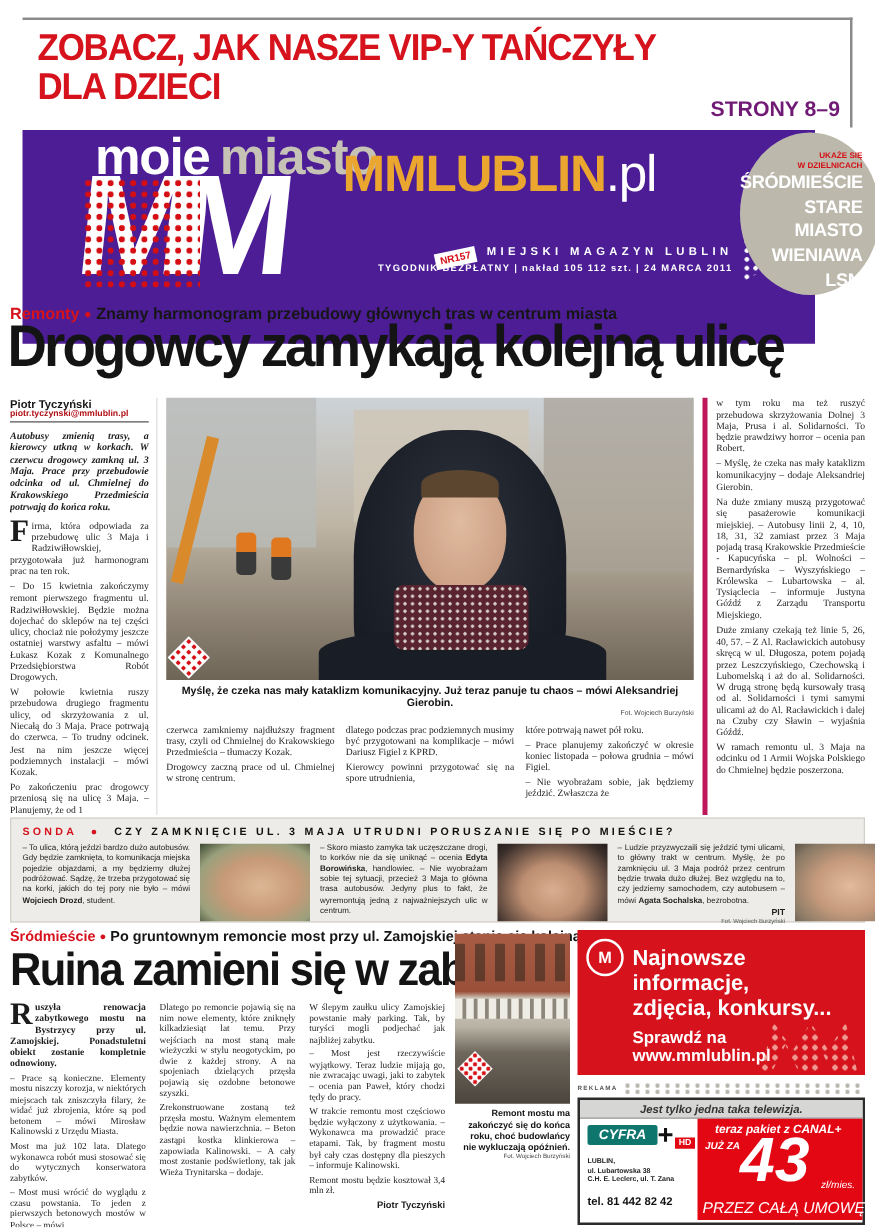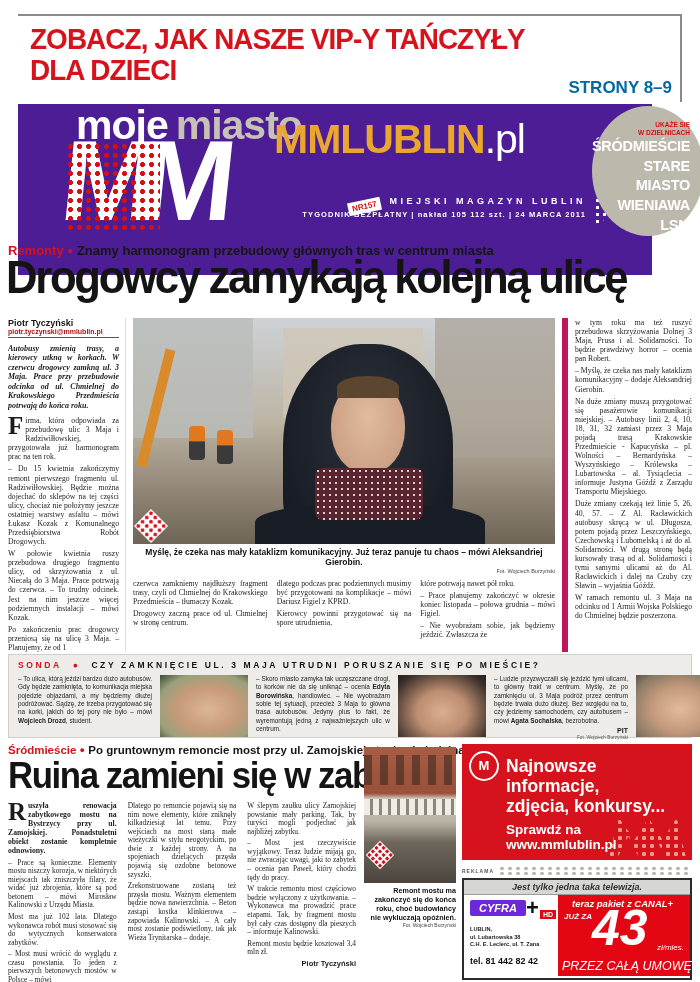--- a/index.html
+++ b/index.html
@@ -4,21 +4,21 @@
 <style>
   html,body{margin:0;padding:0;background:#ffffff;}
   body{font-family:"Liberation Sans",sans-serif;color:#161616;}
   .page{position:relative;width:700px;height:982px;background:#fff;overflow:hidden;margin:0 auto;}
 
   
   .top-banner{position:absolute;left:18px;top:14px;width:664px;height:88px;
     border-top:2px solid #8b8b8b;border-right:2px solid #8b8b8b;padding:8px 12px 0 12px;box-sizing:border-box;}
   .banner-title{color:#d6121c;font-weight:bold;font-size:30px;line-height:1.03;
     transform:scaleX(.93);transform-origin:left;letter-spacing:-1px;width:560px;}
-  .banner-pages{position:absolute;right:8px;bottom:4px;font-size:17px;font-weight:bold;color:#0369a1;}
+  .banner-pages{position:absolute;right:8px;bottom:4px;font-size:17px;font-weight:bold;color:#701a75;}
 
   
   .masthead{position:absolute;left:18px;top:104px;width:634px;height:171px;background:#4c1d95;}
   .brand{position:absolute;left:58px;top:-2px;font-size:41px;font-weight:bold;color:#fff;letter-spacing:-1px;}
   .brand .b2{color:#c6c2b6;margin-left:8px;}
   .mm-logo{position:absolute;left:44px;top:20px;font-size:114px;line-height:1;font-weight:bold;color:#fff;
     transform:skewX(-6deg);letter-spacing:-16px;}
   .mm-dots-overlay{position:absolute;left:48px;top:38px;width:94px;height:90px;
     background-image:radial-gradient(circle,#d40e13 2.2px,rgba(0,0,0,0) 2.7px);background-size:9px 9px;}
   .site{position:absolute;left:256px;top:12px;font-size:41px;font-weight:bold;letter-spacing:-1px;}
@@ -40,21 +40,21 @@
   
   .kicker{position:absolute;left:8px;font-size:13px;font-weight:bold;color:#161616;}
   .kicker .tag{color:#d6121c;}
   .kicker .sep{color:#d6121c;font-size:10px;vertical-align:1px;}
   .kicker1{top:243px;}
   .headline1{position:absolute;left:6px;top:253px;font-size:47px;font-weight:bold;color:#141414;
     letter-spacing:-2.5px;line-height:1;transform:scaleX(.93);transform-origin:left;white-space:nowrap;}
   .band1{position:absolute;left:8px;top:318px;width:684px;height:334px;display:flex;overflow:hidden;}
   .col-left{width:118px;flex:none;padding-right:6px;border-right:1px solid #e0ded9;box-sizing:border-box;}
   .mid{width:436px;flex:none;padding:0 7px;box-sizing:border-box;}
-  .col-right{width:130px;flex:none;padding-left:7px;border-left:6px solid #be185d;box-sizing:border-box;}
+  .col-right{width:130px;flex:none;padding-left:7px;border-left:4px solid #be185d;box-sizing:border-box;}
   .byline{font-size:9px;font-weight:bold;}
   .email{display:block;font-size:7px;font-weight:bold;color:#b01016;border-bottom:1px solid #555;
     padding-bottom:2px;margin-bottom:6px;text-decoration:none;}
   .bt{font-family:"Liberation Serif",serif;font-size:7.7px;line-height:1.18;text-align:justify;
     color:#1c1c1c;margin:0 0 3px 0;}
   .lead{font-weight:bold;font-size:8px;margin-bottom:6px;font-style:italic;}
   .dropcap{float:left;font-family:"Liberation Serif",serif;font-weight:bold;font-size:25px;line-height:20px;
     padding-right:2px;}
   .photo-main{position:relative;height:226px;overflow:hidden;
     background:linear-gradient(180deg,#cdd2d7 0%,#beb5a5 45%,#8e8374 78%,#6e6557 100%);}
@@ -139,21 +139,21 @@
   .reklama-label{font-size:5px;font-weight:bold;letter-spacing:1px;color:#555;}
   .reklama-dots{flex:1;height:10px;background-image:radial-gradient(circle,#b9b6ae 1.6px,rgba(0,0,0,0) 2px);
     background-size:8px 5px;}
   .adbox{position:absolute;left:454px;top:134px;width:230px;height:102px;border:2px solid #2b2b2b;
     box-sizing:border-box;background:#fff;}
   .ad-tagline{background:#d6d6d4;border-bottom:1px solid #9a9a9a;color:#333;font-style:italic;font-weight:bold;
     font-size:9px;text-align:center;padding:2px 0;}
   .ad-body{display:flex;height:calc(100% - 17px);}
   .ad-left{width:94px;flex:none;padding:5px 4px 2px 6px;box-sizing:border-box;position:relative;}
   .cyfra-row{position:relative;height:22px;}
-  .cyfra-box{position:absolute;left:0;top:0;width:56px;height:16px;background:#6d28d9;border-radius:2px;
+  .cyfra-box{position:absolute;left:0;top:0;width:56px;height:16px;background:#0f766e;border-radius:2px;
     color:#fff;font-style:italic;font-weight:bold;font-size:11px;text-align:center;line-height:16px;}
   .cyfra-plus{position:absolute;left:56px;top:-3px;font-size:22px;font-weight:bold;color:#111;line-height:22px;}
   .hd-badge{position:absolute;left:70px;top:10px;background:#e30613;color:#fff;font-weight:bold;font-size:7px;
     padding:1px 3px;}
   .ad-addr{font-size:5.6px;font-weight:bold;color:#222;line-height:1.35;margin-top:4px;}
   .ad-phone{font-size:9px;font-weight:bold;color:#111;margin-top:7px;}
   .ad-right{flex:1;background:#e30613;color:#fff;padding:3px 6px 2px 14px;position:relative;box-sizing:border-box;}
   .offer1{font-style:italic;font-weight:bold;font-size:9.5px;white-space:nowrap;}
   .offer2{position:absolute;left:6px;top:17px;font-style:italic;font-weight:bold;font-size:8px;}
   .price{position:absolute;left:34px;top:8px;font-style:italic;font-weight:bold;font-size:50px;line-height:1;}

